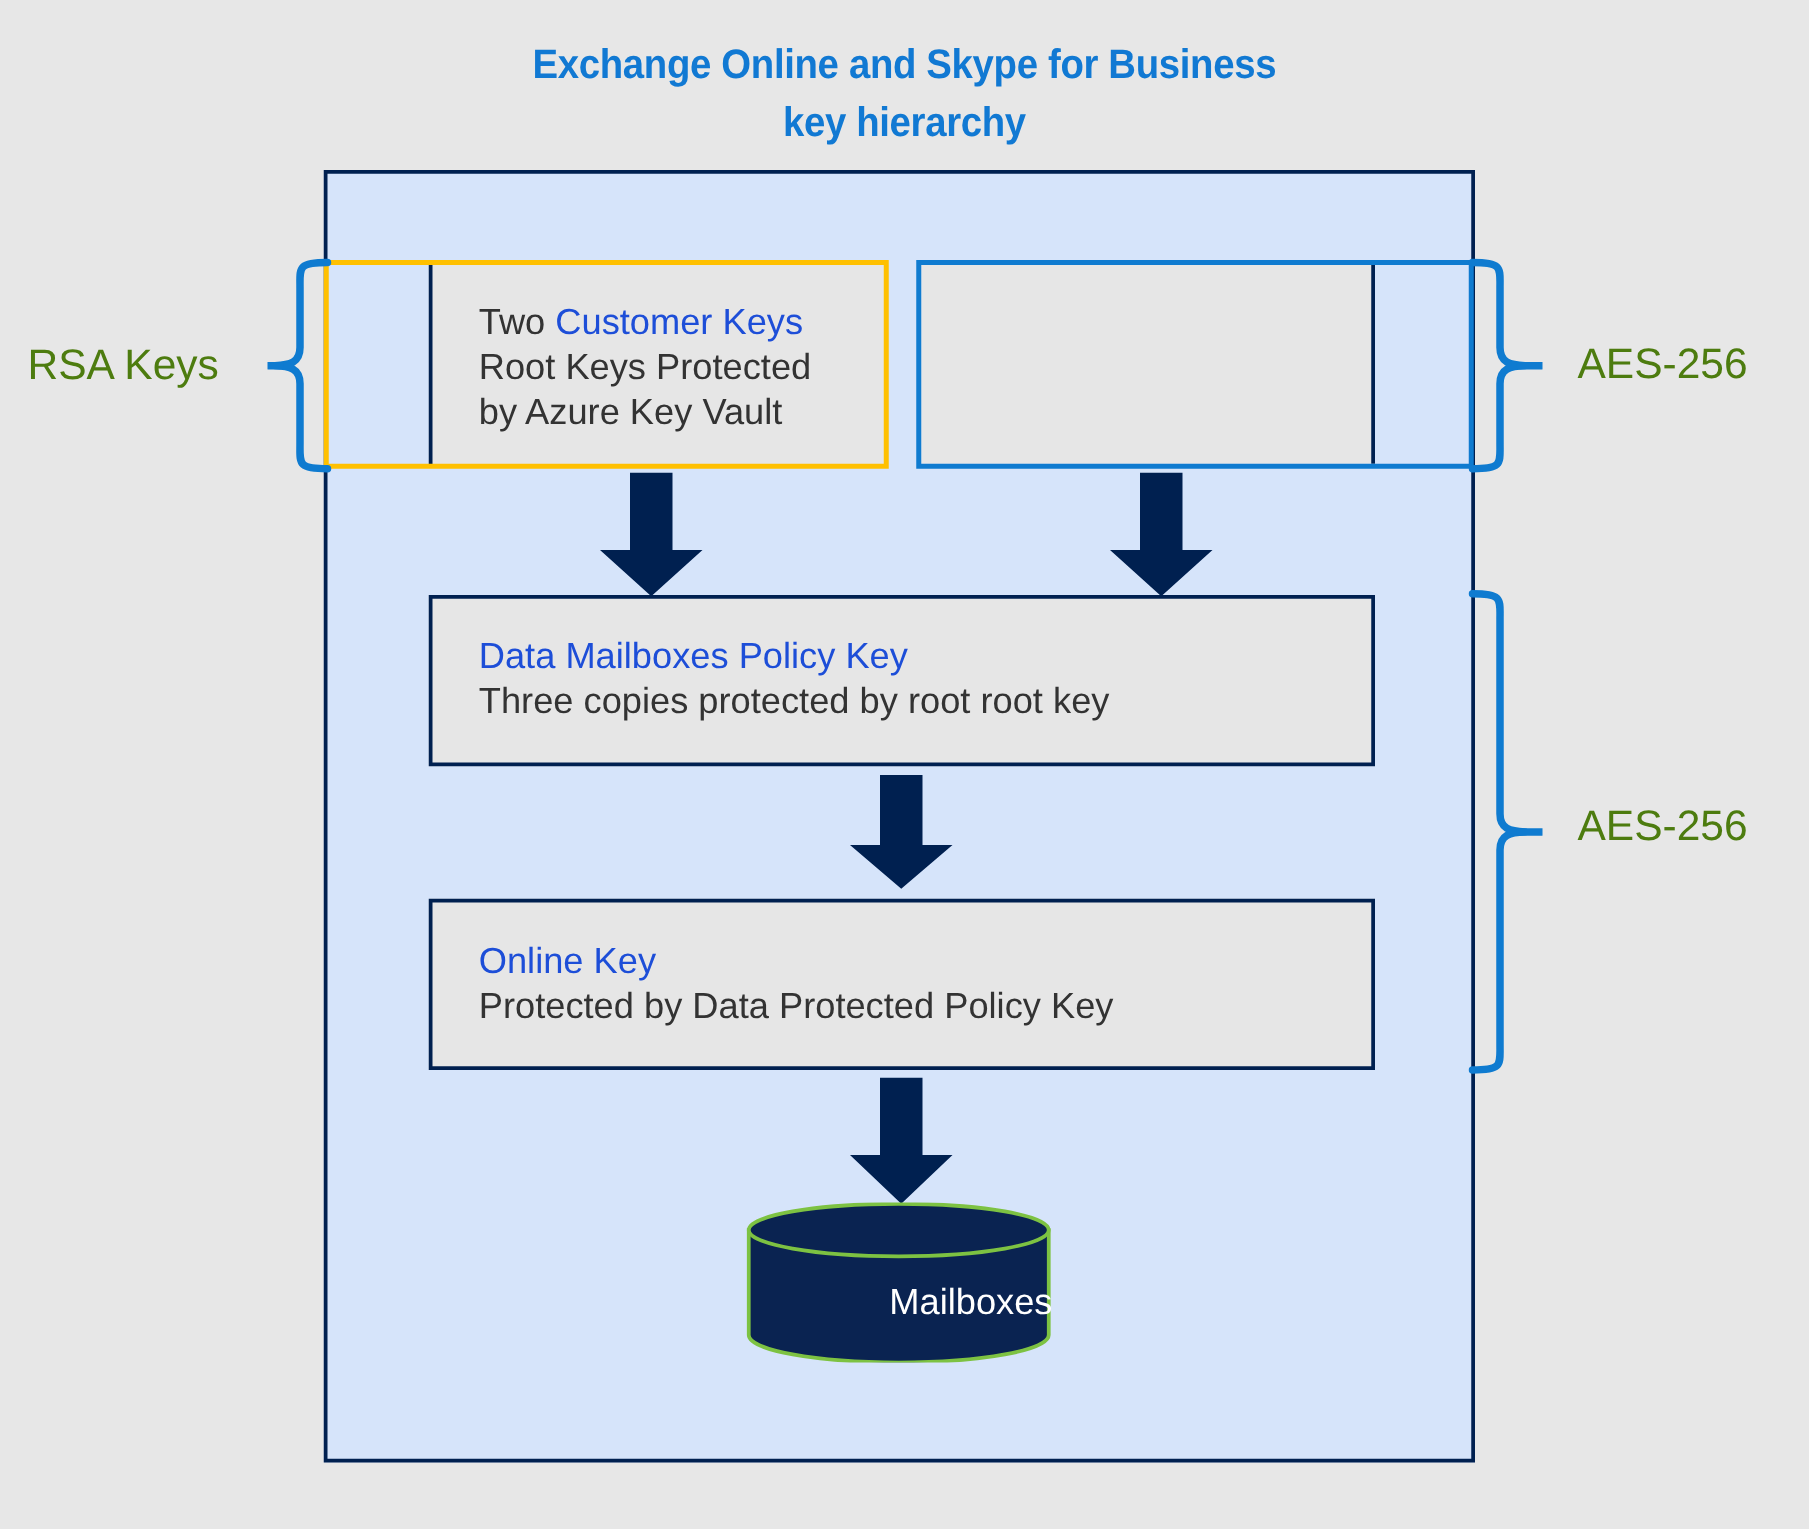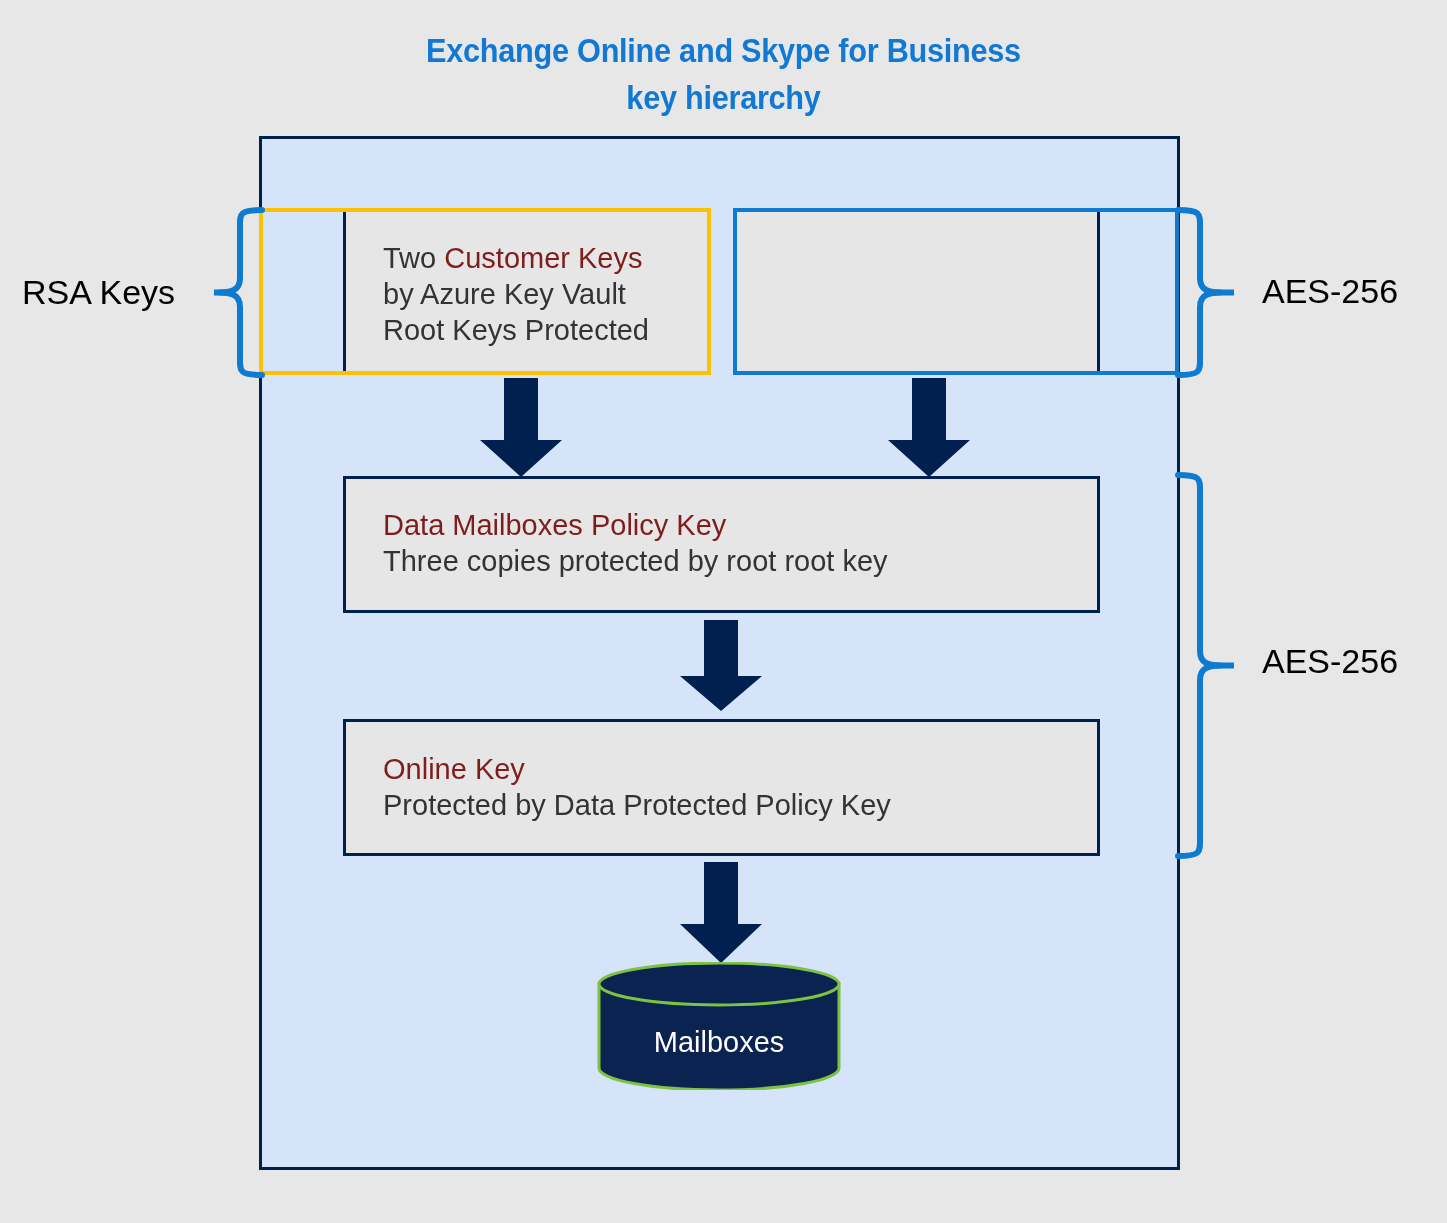--- a/index.html
+++ b/index.html
@@ -53,21 +53,21 @@
     background: #E6E6E6;
     box-sizing: border-box;
   }
   .box-text {
     position: absolute;
     color: #333333;
     font-size: 29px;
     line-height: 36px;
     white-space: nowrap;
   }
-  .green { color: #7f1d1d; }
+  .green { color: #1d4ed8; }
 
   
   #box-customer-keys {
     left: 343px;
     top: 209px;
     width: 367px;
     height: 165px;
     border-left: 3px solid #002050;
   }
   #box-customer-keys-text {
@@ -149,31 +149,31 @@
     left: 596px;
     top: 962px;
     width: 246px;
     height: 128px;
   }
   #cylinder-label {
     position: absolute;
     left: 596px;
     top: 1028px;
     width: 246px;
-    text-align: center;
+    text-align: right;
     color: #ffffff;
     font-size: 29px;
     line-height: 1;
     pointer-events: none;
   }
 
   
   .brace-label {
     position: absolute;
-    color: #000000;
+    color: #4d7c0f;
     font-size: 34px;
     line-height: 1;
     white-space: nowrap;
   }
   #label-rsa-keys { left: 22px; top: 275px; }
   #label-aes-top  { left: 1262px; top: 274px; }
   #label-aes-bot  { left: 1262px; top: 644px; }
 
   .brace-svg { position: absolute; }
 </style>
@@ -185,22 +185,22 @@
   <div class="title">
     <span>Exchange Online and Skype for Business</span>
     <span class="l2">key hierarchy</span>
   </div>
 
   <div class="panel"></div>
 
   <div class="grey-box" id="box-customer-keys"></div>
   <div class="box-text" id="box-customer-keys-text">
     <div><span>Two </span><span class="green">Customer Keys</span></div>
+    <div>Root Keys Protected</div>
     <div>by Azure Key Vault</div>
-    <div>Root Keys Protected</div>
   </div>
   <div id="outline-customer"></div>
 
   <div class="grey-box" id="box-availability-key"></div>
   <div id="outline-availability"></div>
 
   <svg class="arrow" style="left:466px; top:378px;" width="110" height="100" viewBox="0 0 110 100">
     <path d="M38,0 L72,0 L72,62 L96,62 L55,99 L14,62 L38,62 Z" fill="#002050"></path>
   </svg>
 

